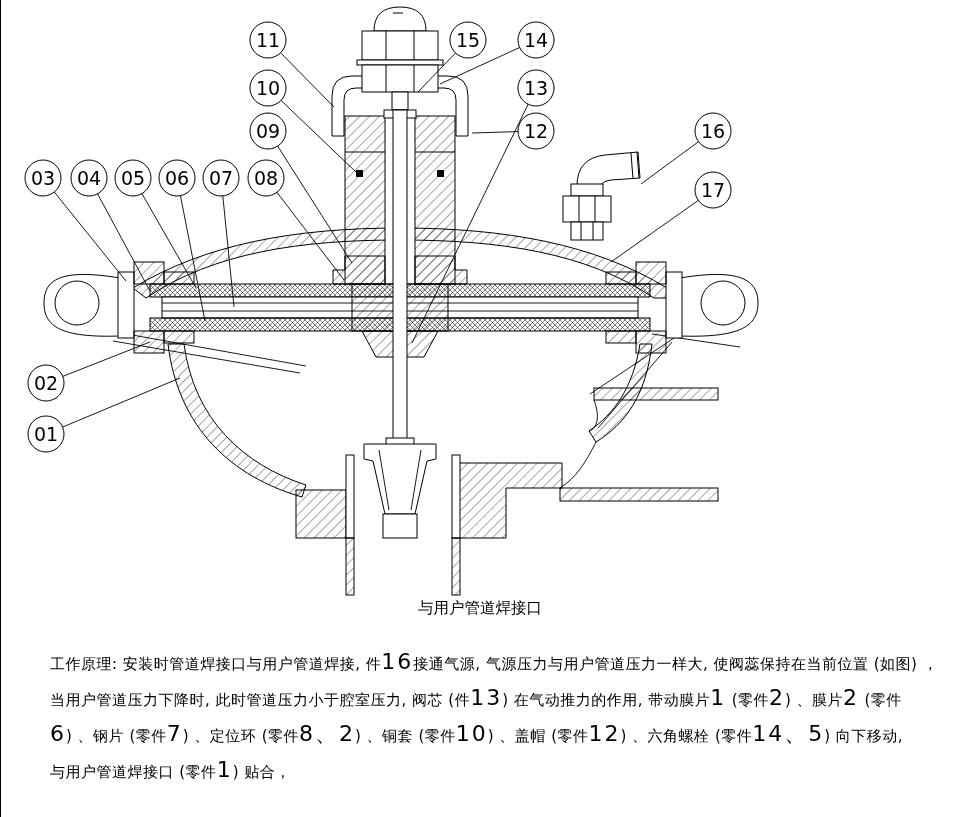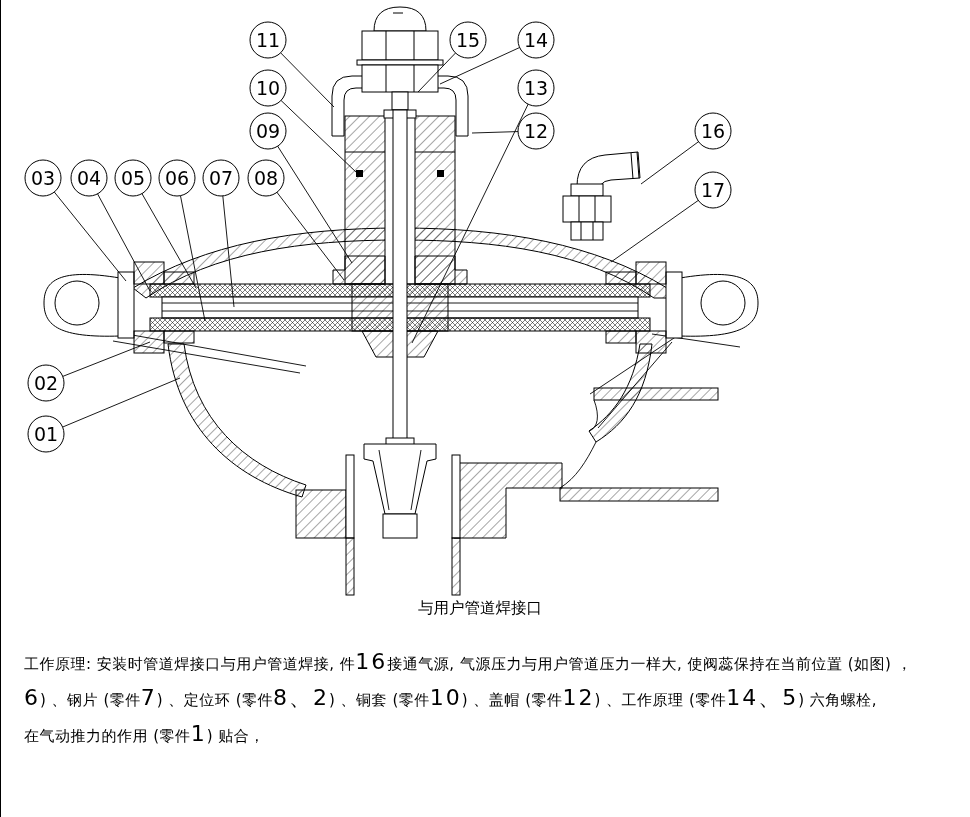--- a/index.html
+++ b/index.html
@@ -9,21 +9,21 @@
   }
   .page-edge{position:absolute;left:0;top:0;width:1px;height:817px;background:#000;}
   svg{position:absolute;left:0;top:0;}
   .ln{fill:none;stroke:#000;stroke-width:1;}
   .fw{fill:#ffffff;stroke:#000;stroke-width:1;}
   .ht{fill:url(#ht);stroke:#000;stroke-width:1;}
   .xh{fill:url(#xh);stroke:#000;stroke-width:1;}
   .thin{stroke:#000;stroke-width:0.9;fill:none;}
   .cnum{font-size:19px;font-family:"DejaVu Sans",sans-serif;fill:#000;text-anchor:middle;}
   .plabel{font-size:15.5px;font-family:"DejaVu Sans",sans-serif;fill:#000;}
-  .desc{position:absolute;left:0;top:645px;width:886px;padding-left:24px;box-sizing:border-box;}
+  .desc{position:absolute;left:0;top:645px;width:886px;padding-left:50px;box-sizing:border-box;}
   .desc-line{font-size:15px;line-height:34px;white-space:nowrap;letter-spacing:0.5px;}
   .desc-line .big-num{font-size:22px;letter-spacing:2px;font-family:"DejaVu Sans",sans-serif;}
 </style>
 </head>
 <body>
 
 <div class="page-edge"></div>
 
 <svg width="970" height="632" viewBox="0 0 970 632">
   <defs>
@@ -241,15 +241,16 @@
   <g>
     <circle class="fw" cx="713" cy="190" r="18"></circle>
     <text class="cnum" x="713" y="197">17</text>
   </g>
 
   <text class="plabel" x="418" y="613">与用户管道焊接口</text>
 </svg>
 
 <div class="desc">
     <div class="desc-line"><span>工作原理: 安装时管道焊接口与用户管道焊接, 件</span><span class="big-num">16</span><span>接通气源, 气源压力与用户管道压力一样大, 使阀蕊保持在当前位置 (如图) ，</span></div>
-    <div class="desc-line"><span class="big-num">6</span><span>) 、钢片 (零件</span><span class="big-num">7</span><span>) 、定位环 (零件</span><span class="big-num">8、2</span><span>) 、铜套 (零件</span><span class="big-num">10</span><span>) 、盖帽 (零件</span><span class="big-num">12</span><span>) 、工作原理 (零件</span><span class="big-num">14、5</span><span>) 六角螺栓,</span></div>
-    <div class="desc-line"><span>在气动推力的作用 (零件</span><span class="big-num">1</span><span>) 贴合，</span></div>
+    <div class="desc-line"><span>当用户管道压力下降时, 此时管道压力小于腔室压力, 阀芯 (件</span><span class="big-num">13</span><span>) 在气动推力的作用, 带动膜片</span><span class="big-num">1</span><span> (零件</span><span class="big-num">2</span><span>) 、膜片</span><span class="big-num">2</span><span> (零件</span></div>
+    <div class="desc-line"><span class="big-num">6</span><span>) 、钢片 (零件</span><span class="big-num">7</span><span>) 、定位环 (零件</span><span class="big-num">8、2</span><span>) 、铜套 (零件</span><span class="big-num">10</span><span>) 、盖帽 (零件</span><span class="big-num">12</span><span>) 、六角螺栓 (零件</span><span class="big-num">14、5</span><span>) 向下移动,</span></div>
+    <div class="desc-line"><span>与用户管道焊接口 (零件</span><span class="big-num">1</span><span>) 贴合，</span></div>
   </div>
 
 </body></html>

